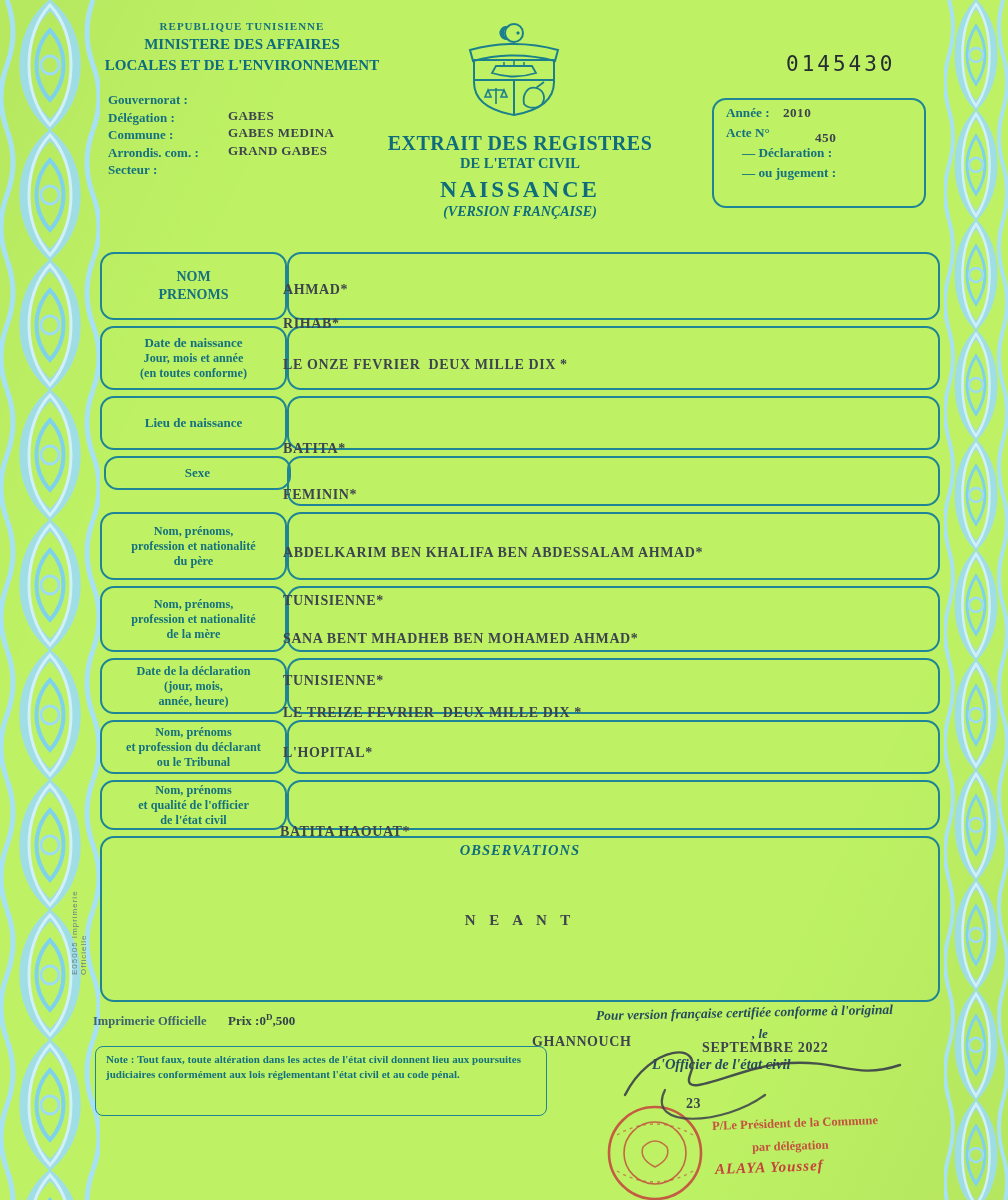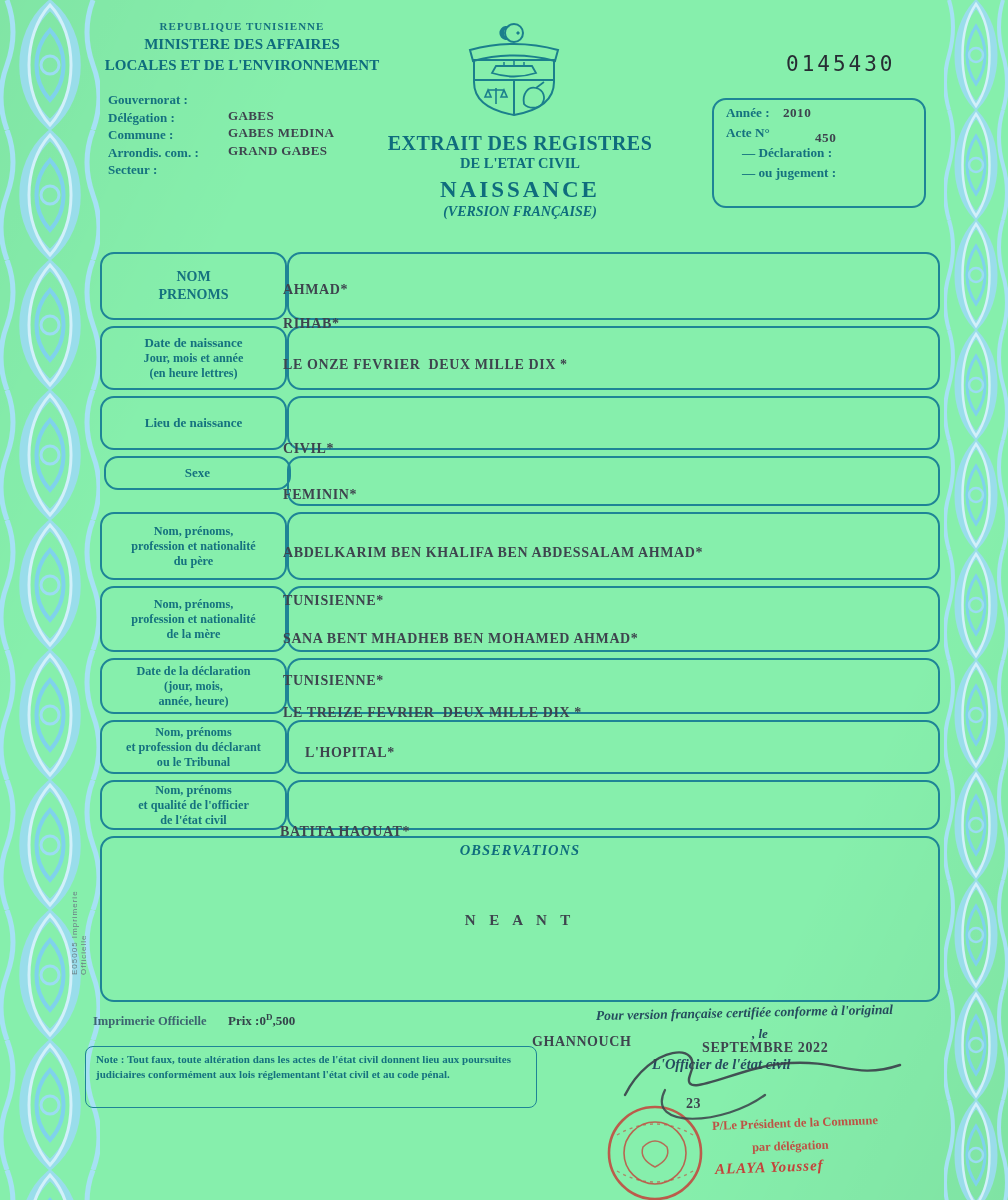--- a/index.html
+++ b/index.html
@@ -1,17 +1,17 @@
 <!DOCTYPE html>
 <html><head>
 <meta charset="utf-8">
 <style>
   html,body{margin:0;padding:0;}
   body{width:1008px;height:1200px;background:#e8e8e4;font-family:"Liberation Serif","DejaVu Serif",serif;}
-  .page{position:relative;width:1008px;height:1200px;background:#86efac;overflow:hidden;}
+  .page{position:relative;width:1008px;height:1200px;background:#bef264;overflow:hidden;}
   .page::before{content:"";position:absolute;inset:0;background:linear-gradient(115deg,rgba(0,0,0,0.045),rgba(0,0,0,0) 22%,rgba(0,0,0,0) 78%,rgba(0,0,0,0.05));pointer-events:none;}
   .abs{position:absolute;}
   .formtext{position:absolute;color:#15717f;font-family:"Liberation Serif","DejaVu Serif",serif;}
   .typed{position:absolute;font-family:"Liberation Serif","DejaVu Serif",serif;font-weight:700;color:#3e444e;font-size:14px;letter-spacing:0.6px;white-space:pre;}
   .box{position:absolute;border:2px solid #1e8496;border-radius:14px;box-sizing:border-box;background:transparent;}
   .labelbox{display:flex;flex-direction:column;align-items:center;justify-content:center;text-align:center;color:#15717f;padding:2px 6px;}
   .lbl-big{font-size:14px;font-weight:700;line-height:18px;}
   .lbl{font-size:13px;font-weight:700;line-height:16px;}
   .lbl-sub{font-size:12.2px;font-weight:600;line-height:15px;}
   .admin-row{display:flex;line-height:17.5px;}
@@ -128,21 +128,21 @@
 
   <div class="box labelbox" style="left:100px;top:252px;width:187px;height:68px;">
     <span class="lbl-big">NOM</span>
     <span class="lbl-big">PRENOMS</span>
   </div>
   <div class="box" style="left:287px;top:252px;width:653px;height:68px;"></div>
 
   <div class="box labelbox" style="left:100px;top:326px;width:187px;height:64px;">
     <span class="lbl">Date de naissance</span>
     <span class="lbl-sub">Jour, mois et année</span>
-    <span class="lbl-sub">(en heure lettres)</span>
+    <span class="lbl-sub">(en toutes conforme)</span>
   </div>
   <div class="box" style="left:287px;top:326px;width:653px;height:64px;"></div>
 
   <div class="box labelbox" style="left:100px;top:396px;width:187px;height:54px;">
     <span class="lbl">Lieu de naissance</span>
   </div>
   <div class="box" style="left:287px;top:396px;width:653px;height:54px;"></div>
 
   <div class="box labelbox" style="left:104px;top:456px;width:187px;height:34px;">
     <span class="lbl">Sexe</span>
@@ -184,46 +184,46 @@
   </div>
   <div class="box" style="left:287px;top:780px;width:653px;height:50px;"></div>
 
   <div class="box" style="left:100px;top:836px;width:840px;height:166px;"></div>
   <div class="center-strip" style="top:842px;font-size:14.5px;font-weight:700;font-style:italic;color:#0f6c7d;letter-spacing:1px;">OBSERVATIONS</div>
   <div class="center-strip" style="top:912px;font-family:'Liberation Serif','DejaVu Serif',serif;font-weight:700;color:#3e444e;font-size:15px;letter-spacing:5px;white-space:pre;">N E A N T</div>
 
   <div class="typed" style="left:283px;top:282px;">AHMAD*</div>
   <div class="typed" style="left:283px;top:316px;">RIHAB*</div>
   <div class="typed" style="left:283px;top:357px;">LE ONZE FEVRIER  DEUX MILLE DIX *</div>
-  <div class="typed" style="left:283px;top:441px;">CIVIL*</div>
+  <div class="typed" style="left:283px;top:441px;">BATITA*</div>
   <div class="typed" style="left:283px;top:487px;">FEMININ*</div>
   <div class="typed" style="left:283px;top:545px;">ABDELKARIM BEN KHALIFA BEN ABDESSALAM AHMAD*</div>
   <div class="typed" style="left:283px;top:593px;">TUNISIENNE*</div>
   <div class="typed" style="left:283px;top:631px;">SANA BENT MHADHEB BEN MOHAMED AHMAD*</div>
   <div class="typed" style="left:283px;top:673px;">TUNISIENNE*</div>
   <div class="typed" style="left:283px;top:705px;">LE TREIZE FEVRIER  DEUX MILLE DIX *</div>
-  <div class="typed" style="left:283px;top:745px;margin-left:22px;">L'HOPITAL*</div>
+  <div class="typed" style="left:283px;top:745px;">L'HOPITAL*</div>
   <div class="typed" style="left:280px;top:824px;">BATITA HAOUAT*</div>
 
   <div class="formtext" style="left:93px;top:1014px;font-size:12.5px;font-weight:600;color:#3d6470;">Imprimerie Officielle</div>
 
   <div class="abs" style="left:228px;top:1012px;font-size:13px;font-weight:700;color:#33424a;font-family:'Liberation Serif','DejaVu Serif',serif;">
     <span>Prix :0</span><sup>D</sup><span>,500</span>
   </div>
 
   <div class="abs" style="left:596px;top:1005px;font-size:13.5px;font-weight:700;font-style:italic;color:#254c5e;transform:rotate(-1.2deg);font-family:'Liberation Serif','DejaVu Serif',serif;">Pour version française certifiée conforme à l'original</div>
   <div class="abs" style="left:752px;top:1026px;font-size:13px;font-weight:700;font-style:italic;color:#254c5e;font-family:'Liberation Serif','DejaVu Serif',serif;">, le</div>
 
   <div class="typed" style="left:532px;top:1034px;">GHANNOUCH</div>
   <div class="typed" style="left:657px;top:1096px;margin-left:29px;">23</div>
   <div class="typed" style="left:702px;top:1040px;">SEPTEMBRE 2022</div>
 
   <div class="abs" style="left:652px;top:1056px;font-size:14.5px;font-weight:700;font-style:italic;color:#254c5e;font-family:'Liberation Serif','DejaVu Serif',serif;">L'Officier de l'état civil</div>
 
-  <div class="note-box" style="left:85px;top:1046px;width:452px;height:62px;">Note : Tout faux, toute altération dans les actes de l'état civil donnent lieu aux poursuites judiciaires conformément aux lois réglementant l'état civil et au code pénal.</div>
+  <div class="note-box" style="left:95px;top:1046px;width:452px;height:70px;">Note : Tout faux, toute altération dans les actes de l'état civil donnent lieu aux poursuites judiciaires conformément aux lois réglementant l'état civil et au code pénal.</div>
 
   <svg class="abs" style="left:555px;top:1035px;" width="400" height="165" viewBox="0 0 400 165">
     <g>
       <circle cx="100" cy="118" r="46" fill="none" stroke="#c4423a" stroke-width="2.6" opacity="0.85"></circle>
       <circle cx="100" cy="118" r="31" fill="none" stroke="#c4423a" stroke-width="1.6" opacity="0.8"></circle>
       <path d="M88 112 Q100 100 112 112 Q116 124 100 132 Q84 124 88 112 Z" fill="none" stroke="#c4423a" stroke-width="1.5" opacity="0.75"></path>
       <path d="M62 100 Q 100 78 138 100" fill="none" stroke="#c4423a" stroke-width="1.4" opacity="0.6" stroke-dasharray="3 4"></path>
       <path d="M62 136 Q 100 158 138 136" fill="none" stroke="#c4423a" stroke-width="1.4" opacity="0.6" stroke-dasharray="3 4"></path>
     </g>
     <g>

